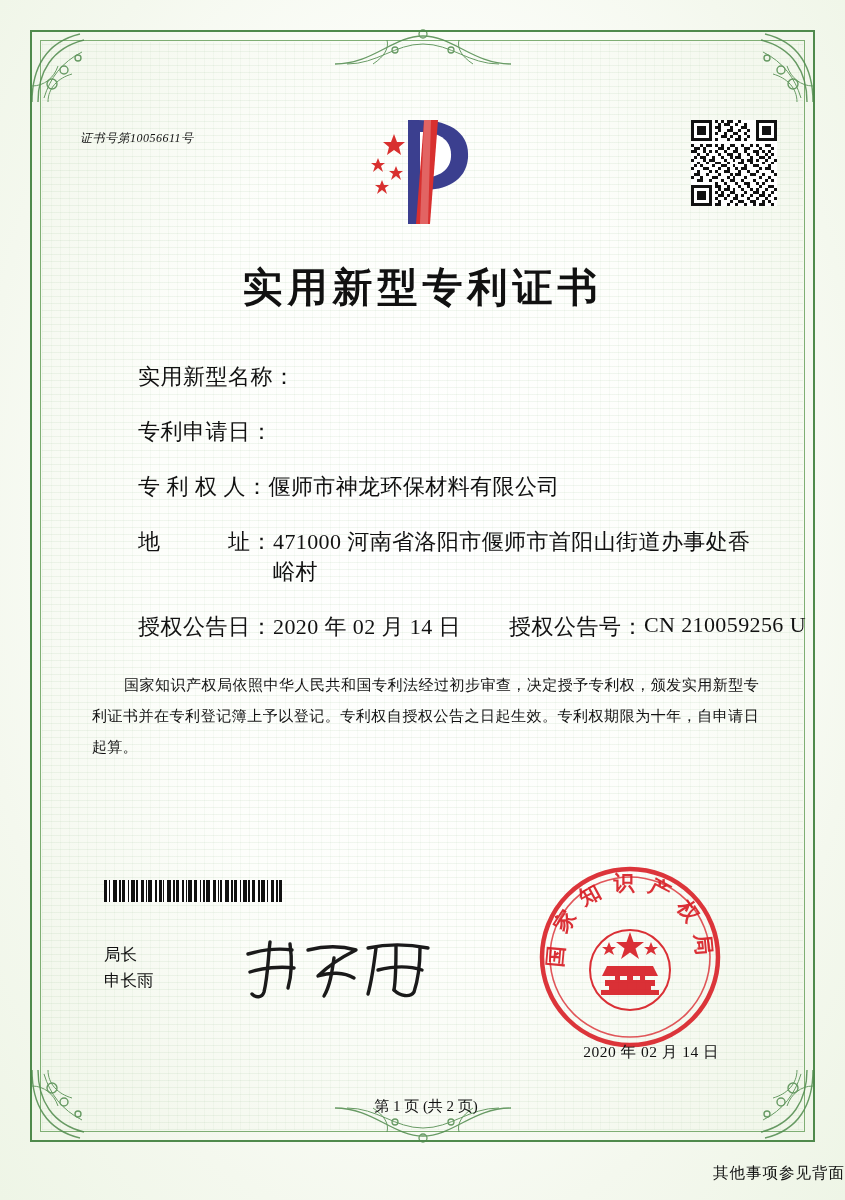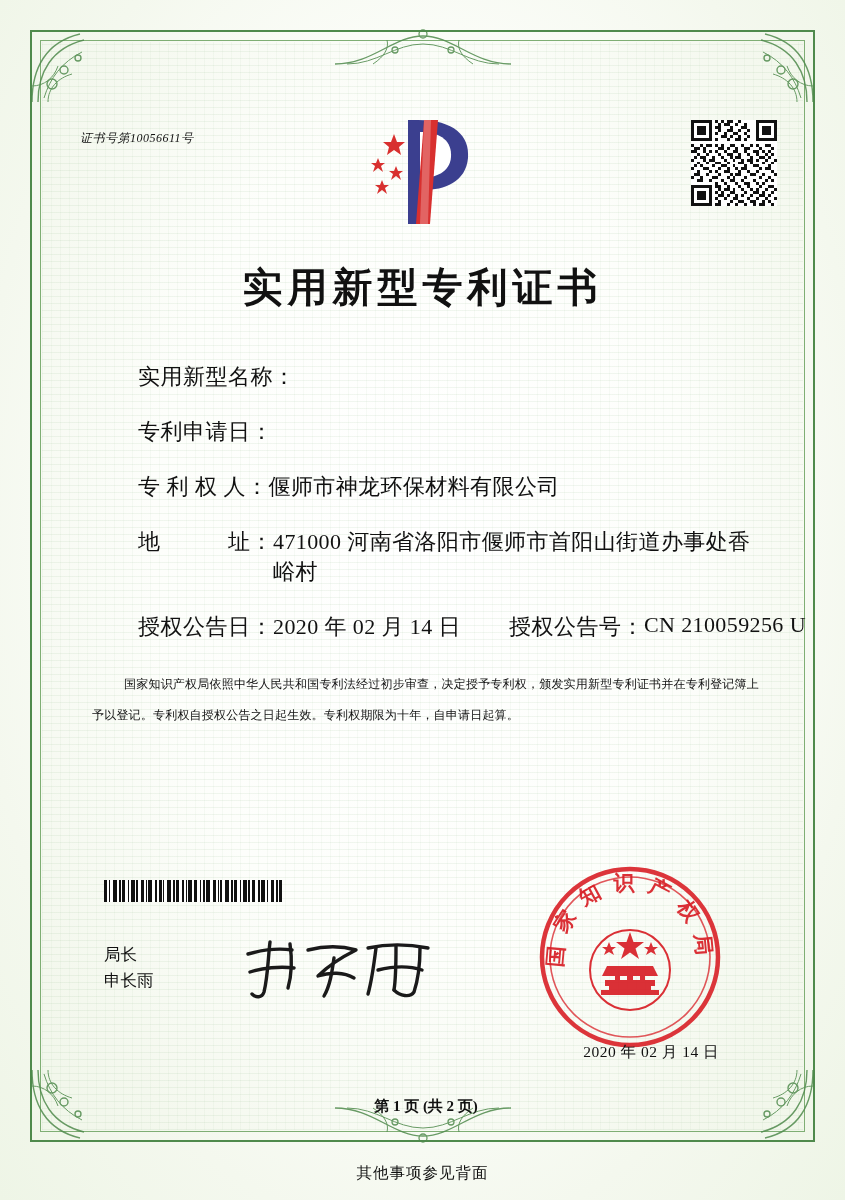--- a/index.html
+++ b/index.html
@@ -90,25 +90,24 @@
     letter-spacing:.5px;
   }
   .val{
     flex:1 1 auto;
     letter-spacing:.4px;
   }
   .row-two .val{flex:0 0 auto;}
   .gap{flex:0 0 48px;}
   .para{
     position:absolute;left:50px;right:44px;
-    font-size:12px;line-height:31px;color:#111;
+    font-size:15px;line-height:31px;color:#111;
     text-align:justify;
     text-indent:32px;
     letter-spacing:.2px;
-    font-family:Liberation Mono, monospace;
   }
   .p1{top:628px;}
   .p2{top:722px;}
   
   .barcode{
     position:absolute;left:62px;top:838px;
     width:222px;height:22px;
     display:flex;align-items:stretch;
   }
   .barcode span{display:block;height:100%;}
@@ -127,25 +126,25 @@
     width:190px;height:190px;
   }
   .seal-date{
     position:absolute;right:84px;top:1000px;
     font-size:15.5px;color:#111;
     font-family:"Liberation Serif", serif;
     letter-spacing:.5px;
   }
   .page-no{
     position:absolute;left:7px;right:0;bottom:14px;
-    text-align:center;font-size:15px;color:#111;font-weight:bold;
+    text-align:center;font-size:15px;color:#111;
   }
   .footnote{
     position:absolute;left:0;right:0;bottom:16px;
-    text-align:center;font-size:15.5px;color:#111;letter-spacing:1px;
+    text-align:right;font-size:15.5px;color:#111;letter-spacing:1px;
   }
 </style>
 </head>
 <body>
 
 <div class="page">
 
   <div class="frame-outer"></div>
   <div class="frame-inner"></div>
   <div class="guilloche"></div>

